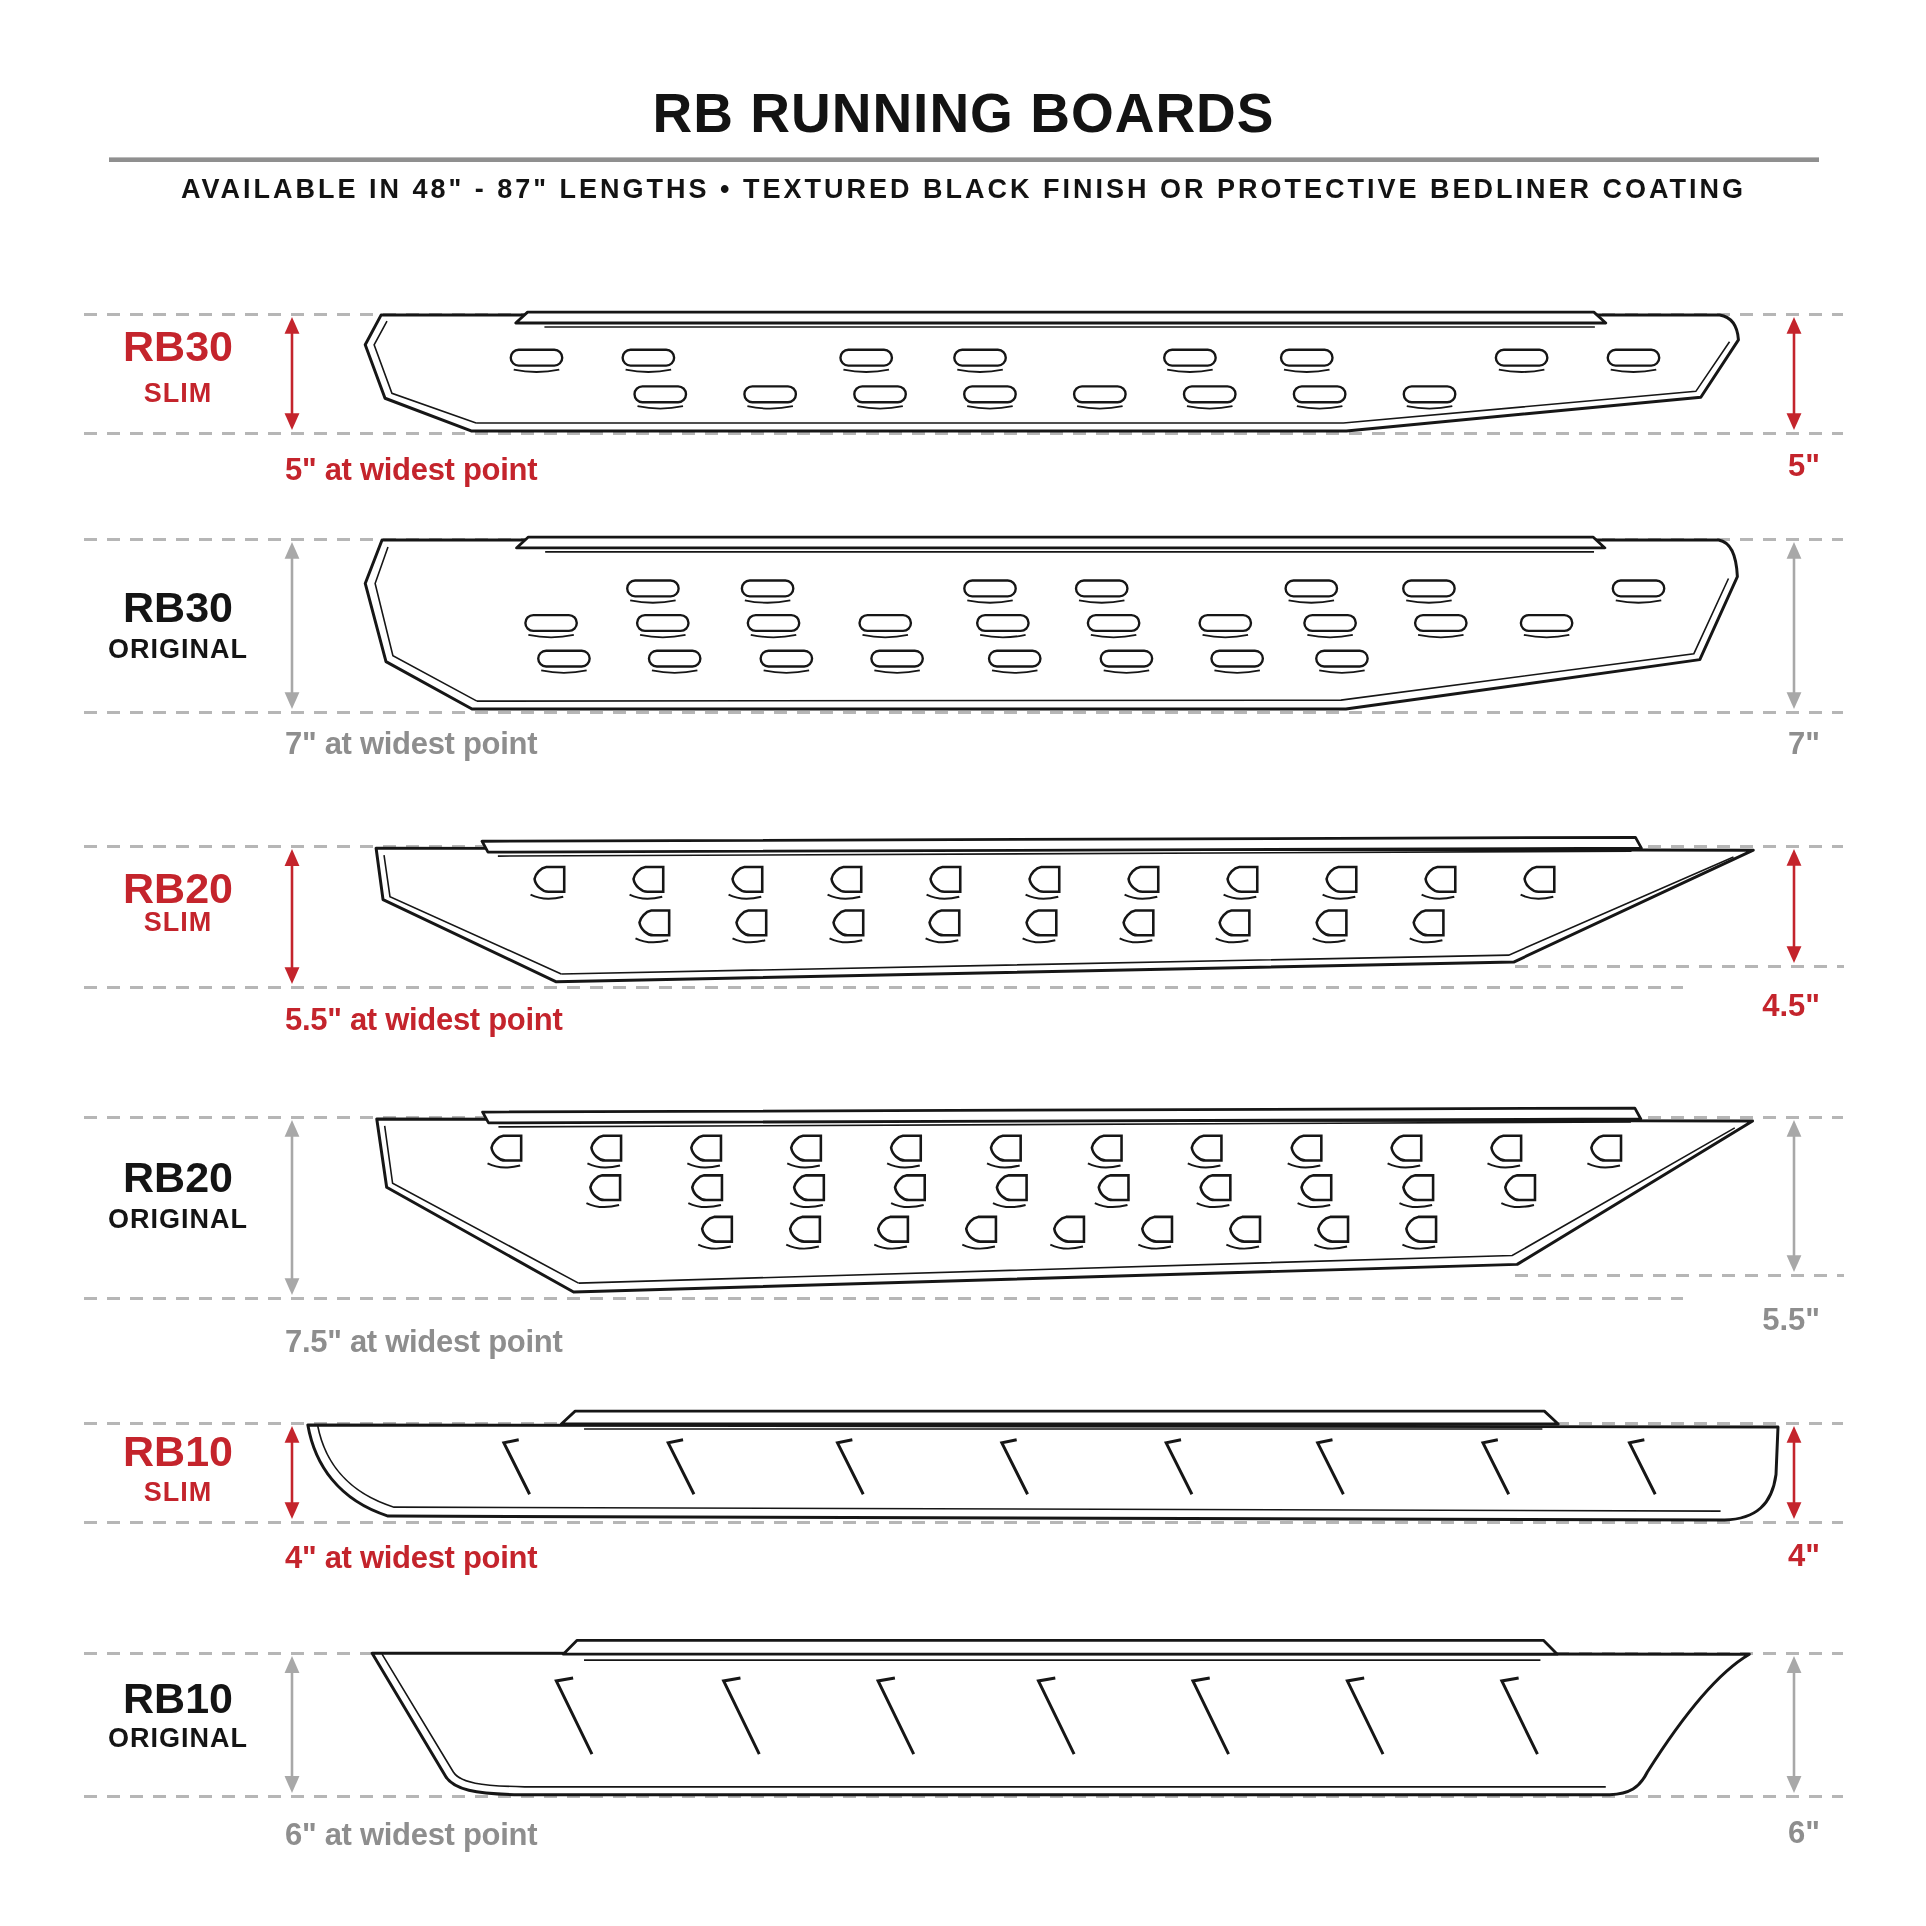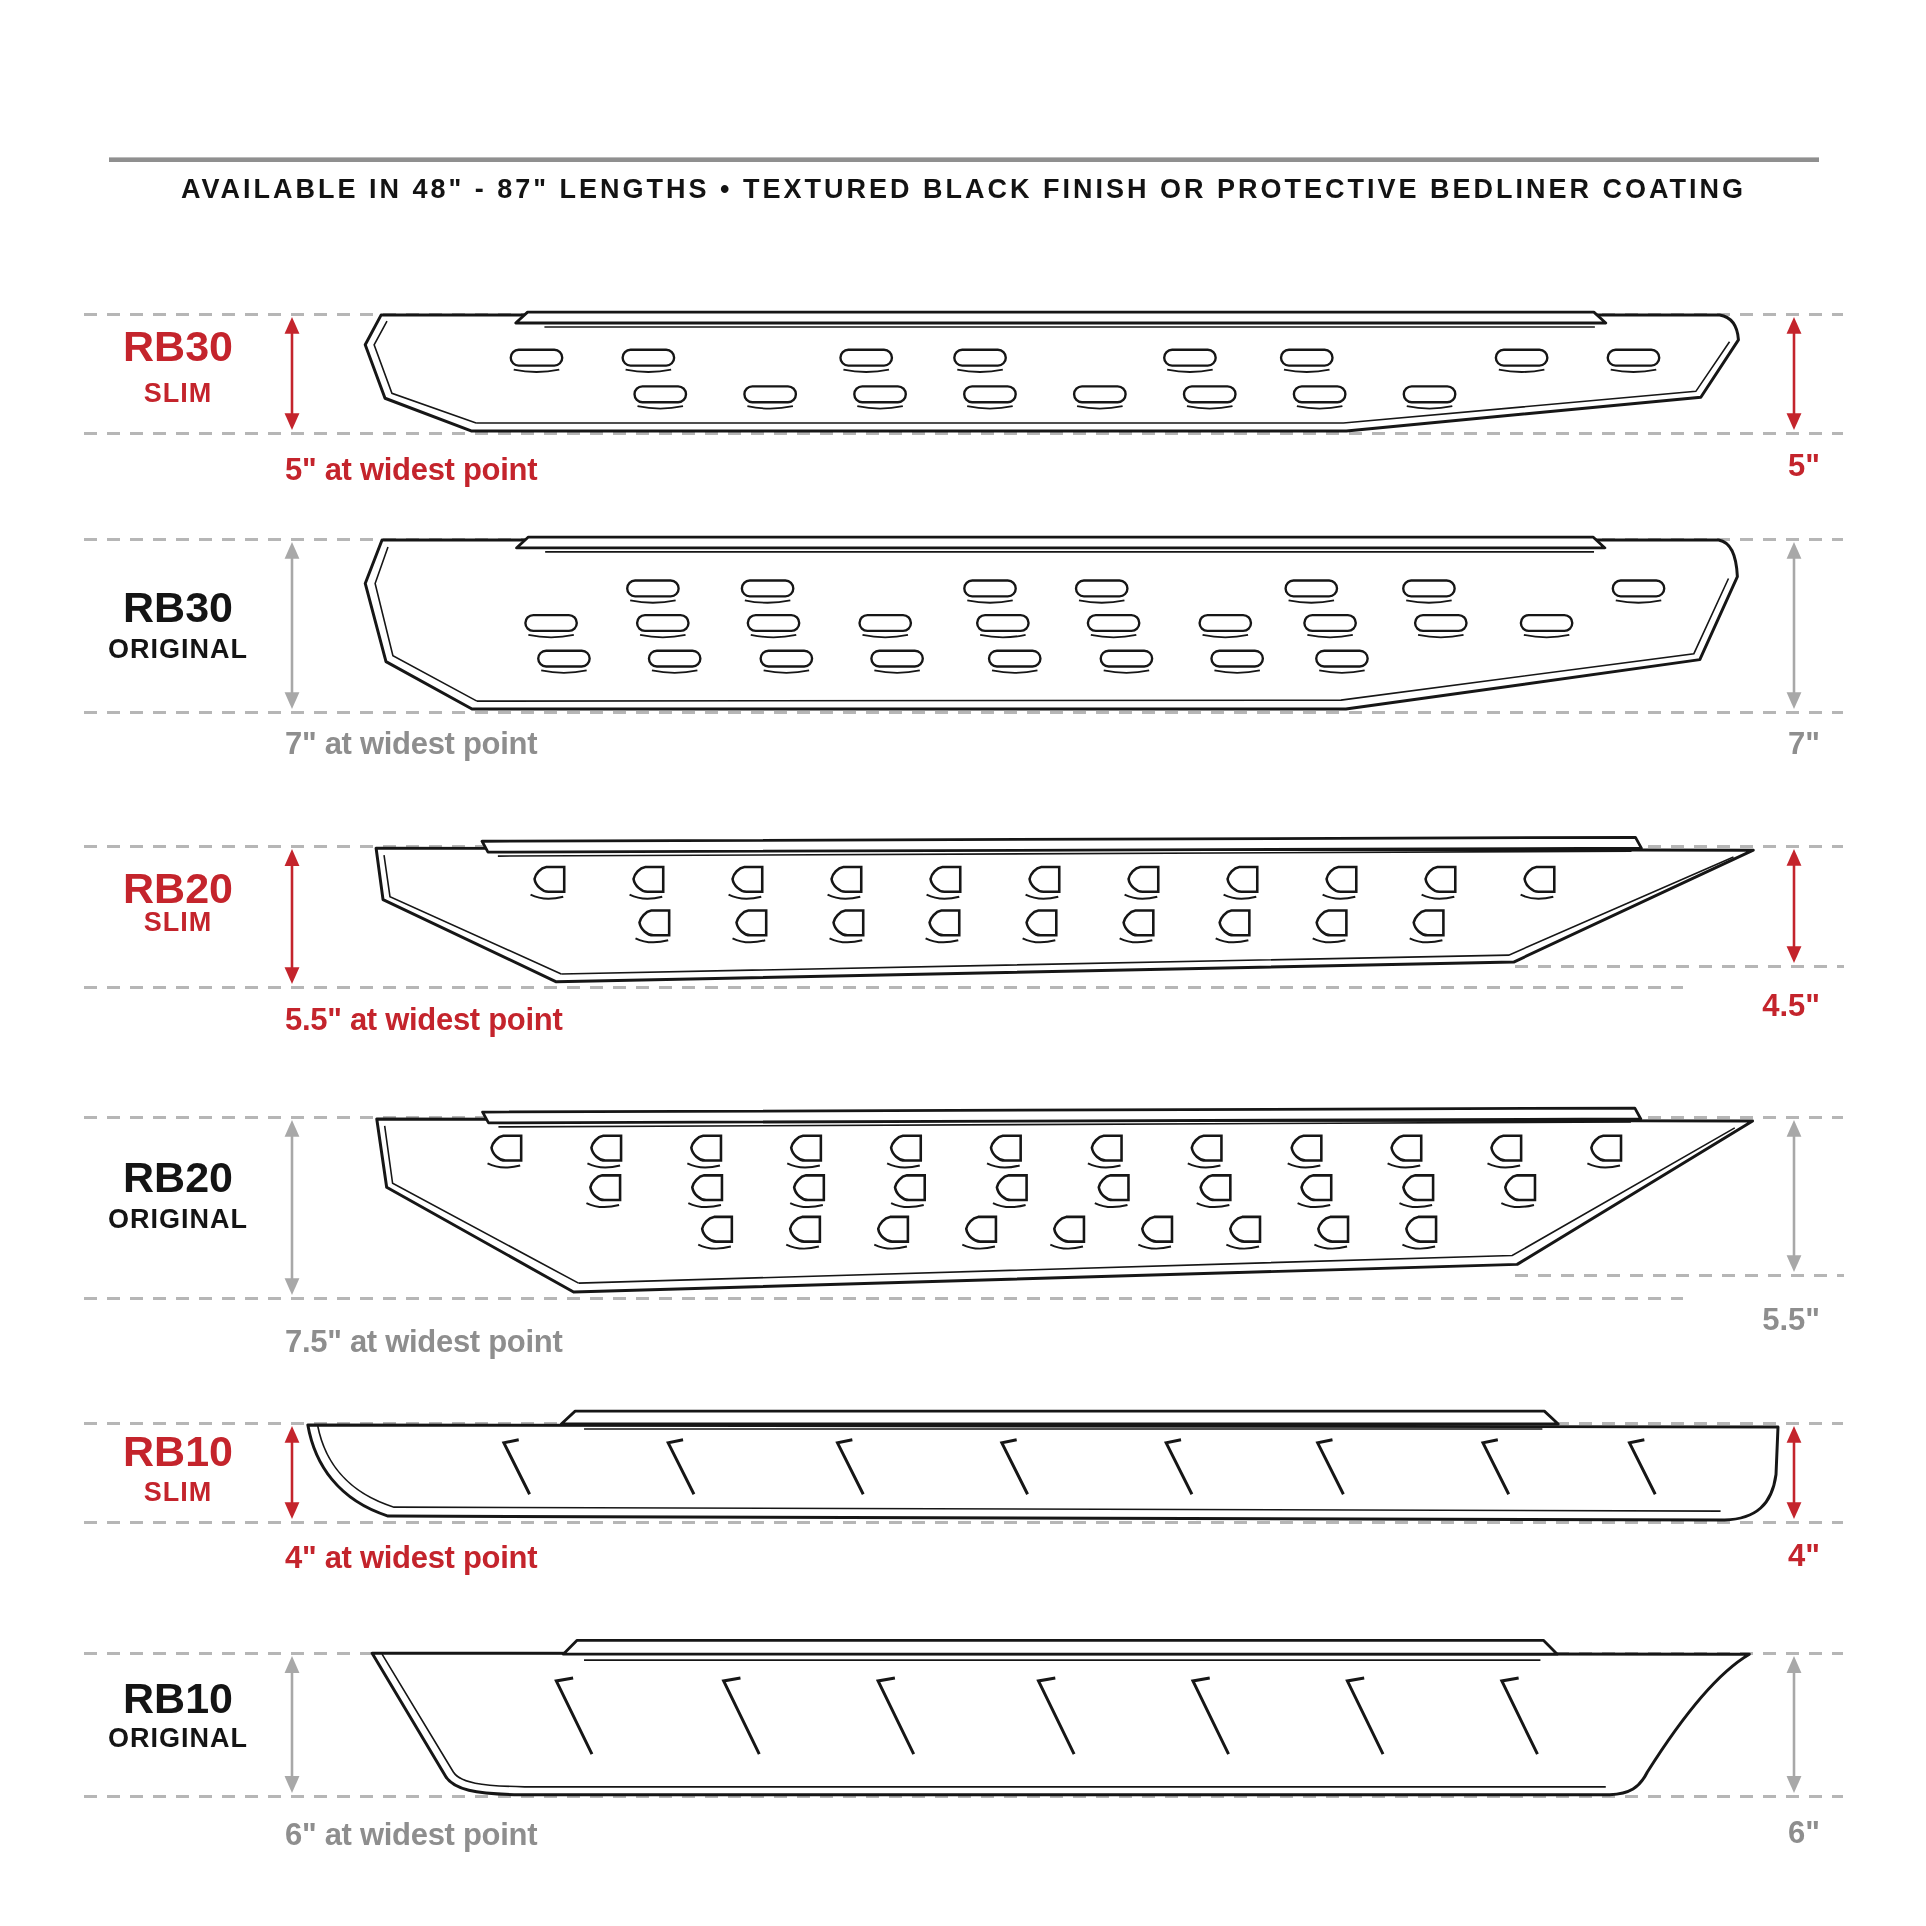--- a/index.html
+++ b/index.html
@@ -20,20 +20,21 @@
   .rlabel{font-size:31px;font-weight:700;width:119px;text-align:right;white-space:nowrap;}
   .red{color:#c4242c;}
   .ink{color:#141414;}
   .graytxt{color:#8e8e8e;}
   svg{display:block;overflow:visible;}
 </style>
 </head>
 <body>
 
 <div id="stage">
+  <div class="abs page-title">RB RUNNING BOARDS</div>
   <div class="abs divider"></div>
   <div class="abs subtitle">AVAILABLE IN 48" - 87" LENGTHS  •  TEXTURED BLACK FINISH OR PROTECTIVE BEDLINER COATING</div>
   <div id="rows-host">
       <div class="abs" style="left:0;top:0;width:1927px;height:0">
         <div class="abs dash" style="left:84px;top:313px;width:1759px"></div>
         <div class="abs dash" style="left:84px;top:432px;width:1759px"></div>
         <svg class="abs" style="left:287px;top:314px" width="1495" height="119" viewBox="0 0 1510 120">
     <g>
       <path d="M 95,1 L 1447,1 C 1459,3 1465,12 1466,26 L 1428,84 L 1070,118 L 186,118 L 99,85 L 79,31 Z" fill="#fff" stroke="#161616" stroke-width="3" stroke-linejoin="round"></path>
       <path d="M 101,7 L 88,31 L 106,80 L 191,110" fill="none" stroke="#161616" stroke-width="1.6"></path>

